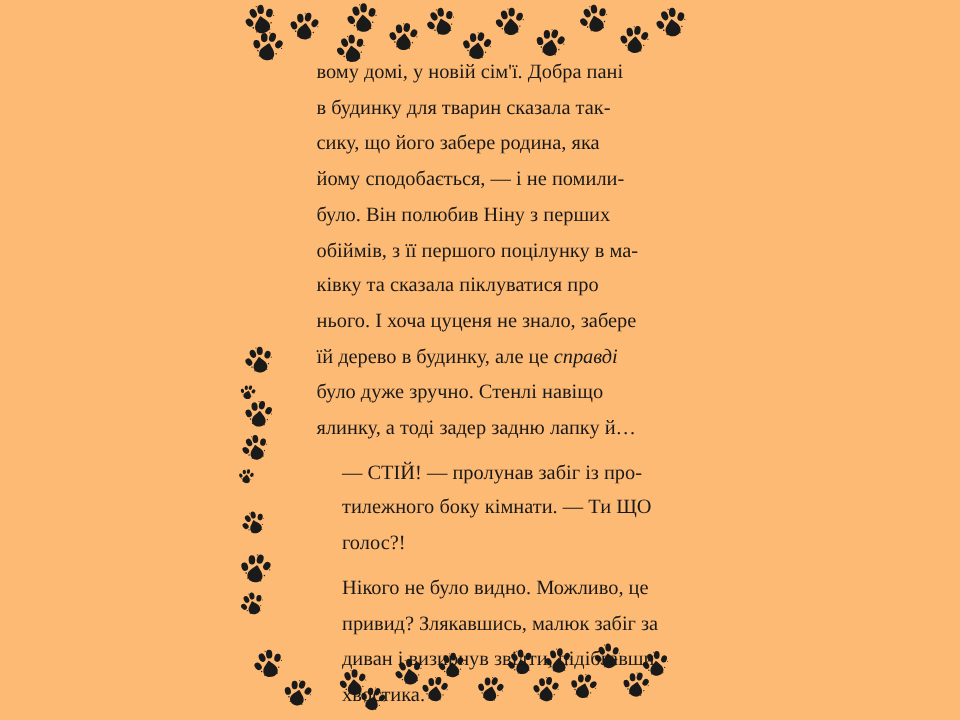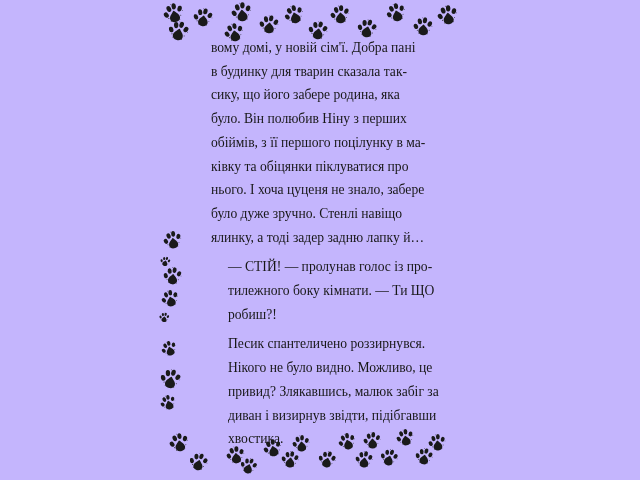--- a/index.html
+++ b/index.html
@@ -4,21 +4,21 @@
 <style>
   html, body {
     margin: 0;
     padding: 0;
     background: #ffffff;
   }
   #page {
     position: relative;
     width: 640px;
     height: 480px;
-    background: #c4b5fd;
+    background: #fdba74;
     overflow: hidden;
     font-family: "Liberation Serif", "DejaVu Serif", serif;
   }
 
   
   #text-block {
     position: absolute;
     left: 211px;
     top: 36px;
     width: 228px;
@@ -920,36 +920,37 @@
     <circle cx="90" cy="46" r="1.8"></circle>
   </svg>
       </div>
     </div>
 
   <div id="text-block">
       <p class="para">
         <span class="line">вому домі, у новій сім'ї. Добра пані</span>
         <span class="line">в будинку для тварин сказала так-</span>
         <span class="line">сику, що його забере родина, яка</span>
+        <span class="line">йому сподобається, — і не помили-</span>
         <span class="line">було. Він полюбив Ніну з перших</span>
         <span class="line">обіймів, з її першого поцілунку в ма-</span>
-        <span class="line">ківку та обіцянки піклуватися про</span>
+        <span class="line">ківку та сказала піклуватися про</span>
         <span class="line">нього. І хоча цуценя не знало, забере</span>
+        <span class="line">їй дерево в будинку, але це <span class="it">справді</span></span>
         <span class="line">було дуже зручно. Стенлі навіщо</span>
         <span class="line">ялинку, а тоді задер задню лапку й…</span>
       </p>
       <span class="gap"></span>
       <p class="para indent">
-        <span class="line">— СТІЙ! — пролунав голос із про-</span>
+        <span class="line">— СТІЙ! — пролунав забіг із про-</span>
         <span class="line">тилежного боку кімнати. — Ти ЩО</span>
-        <span class="line">робиш?!</span>
+        <span class="line">голос?!</span>
       </p>
       <span class="gap"></span>
       <p class="para indent">
-        <span class="line">Песик спантеличено роззирнувся.</span>
         <span class="line">Нікого не було видно. Можливо, це</span>
         <span class="line">привид? Злякавшись, малюк забіг за</span>
         <span class="line">диван і визирнув звідти, підібгавши</span>
         <span class="line">хвостика.</span>
       </p>
     </div>
 
 </div>
 
 </body></html>

